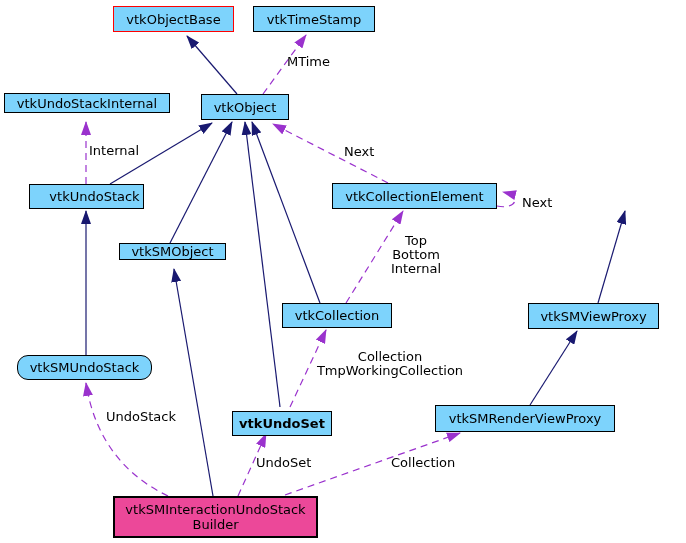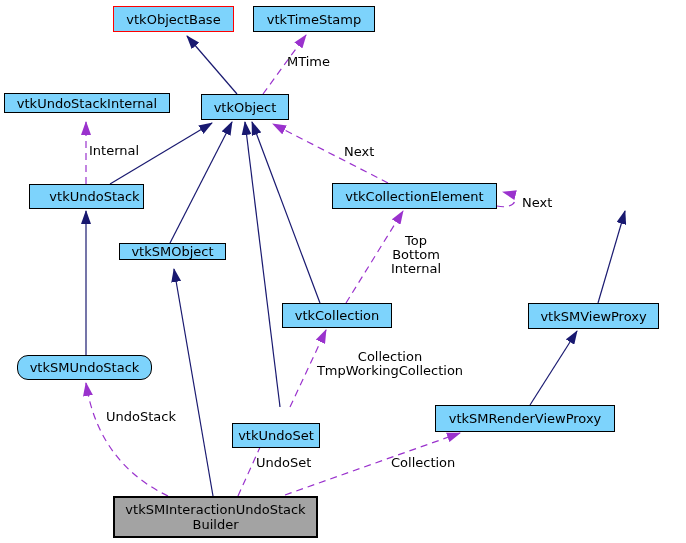--- a/index.html
+++ b/index.html
@@ -38,21 +38,21 @@
     display: flex;
     align-items: center;
     justify-content: center;
     text-align: center;
     white-space: pre-line;
     line-height: 15px;
     cursor: pointer;
   }
   .node.external { border-color: #ff0000; }
   .node.focus {
-    background: #a3a3a3;
+    background: #ec4899;
     border-width: 2px;
     cursor: default;
   }
   .edge-label {
     position: absolute;
     white-space: pre-line;
     line-height: 14px;
   }
   .edge-label.center { text-align: center; }
 </style>
@@ -94,21 +94,21 @@
   <div class="node external" style="left:113px; top:6px;  width:121px; height:26px;"><span>vtkObjectBase</span></div>
   <div class="node" style="left:253px; top:6px;  width:122px; height:26px;"><span>vtkTimeStamp</span></div>
   <div class="node" style="left:4px;   top:93px; width:166px; height:20px;"><span>vtkUndoStackInternal</span></div>
   <div class="node" style="left:201px; top:94px; width:88px;  height:26px;"><span>vtkObject</span></div>
   <div class="node" style="left:29px;  top:184px; width:115px; height:25px;padding-left:16px;"><span>vtkUndoStack</span></div>
   <div class="node" style="left:332px; top:183px; width:165px; height:26px;"><span>vtkCollectionElement</span></div>
   <div class="node" style="left:119px; top:243px; width:107px; height:17px;"><span>vtkSMObject</span></div>
   <div class="node" style="left:282px; top:303px; width:110px; height:25px;"><span>vtkCollection</span></div>
   <div class="node" style="left:528px; top:303px; width:131px; height:26px;text-align:right;"><span>vtkSMViewProxy</span></div>
   <div class="node" style="left:17px;  top:355px; width:135px; height:25px;border-radius:11px;"><span>vtkSMUndoStack</span></div>
-  <div class="node" style="left:232px; top:423px; width:88px; height:25px;"><span>vtkUndoSet</span></div>
+  <div class="node" style="left:232px; top:411px; width:100px; height:25px;font-weight:bold;"><span>vtkUndoSet</span></div>
   <div class="node" style="left:415px; top:405px; width:180px; height:27px;margin-left:20px;"><span>vtkSMRenderViewProxy</span></div>
   <div class="node focus" style="left:113px; top:496px; width:205px; height:42px;"><span>vtkSMInteractionUndoStack
 Builder</span></div>
 
   <div class="edge-label" style="left:287px; top:55px;">MTime</div>
   <div class="edge-label" style="left:89px;  top:144px;">Internal</div>
   <div class="edge-label" style="left:344px; top:145px;">Next</div>
   <div class="edge-label" style="left:522px; top:196px;">Next</div>
   <div class="edge-label center" style="left:376px; top:234px; width:80px;">Top
 Bottom

